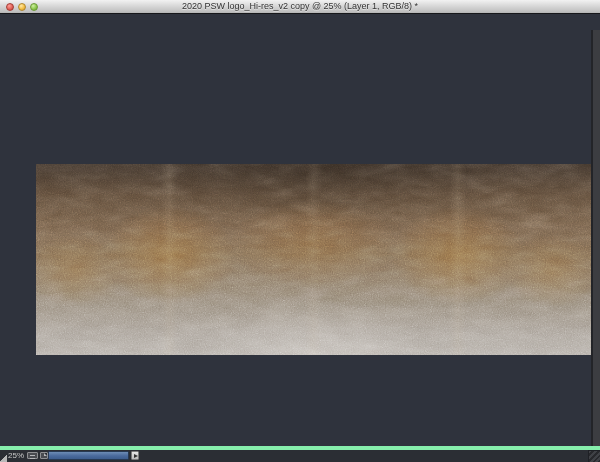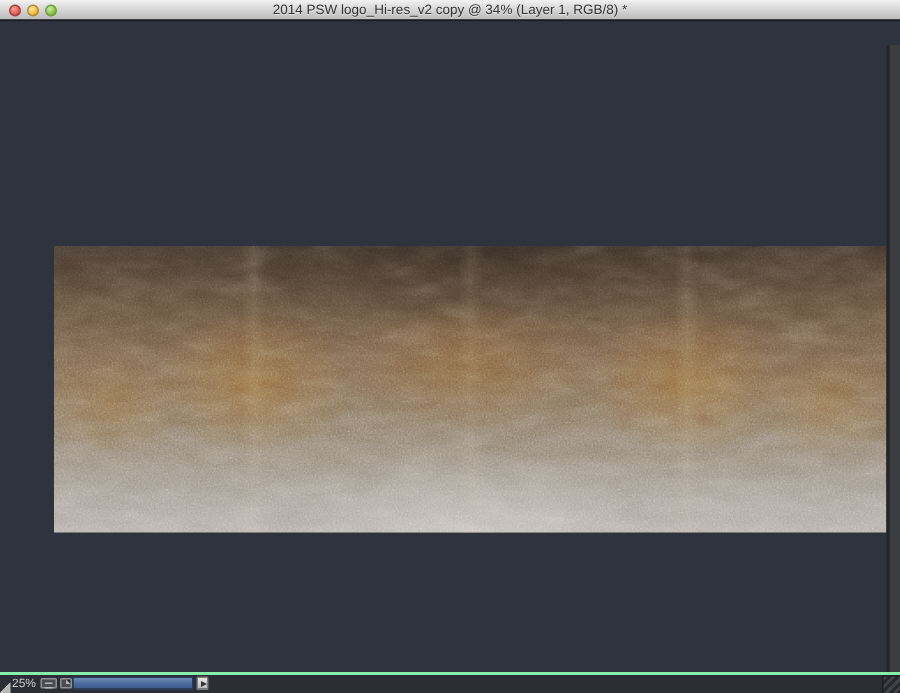--- a/index.html
+++ b/index.html
@@ -49,21 +49,21 @@
 
   
   .v-scroll-track{
     position:absolute;top:15px;right:0;width:9px;height:435px;
     background:#3c3d41;border-left:2px solid #232428;box-sizing:border-box;
   }
 
   
   .statusbar{
     position:absolute;left:0;bottom:0;width:600px;height:12px;
-    background:#2b2e34;border-top:2px solid #86efac;box-sizing:content-box;
+    background:#2b2e34;border-top:4px solid #86efac;box-sizing:content-box;
   }
   .zoom-field{
     position:absolute;left:8px;top:1px;font-size:8px;color:#c8c8c8;line-height:10px;
   }
   .status-icon{
     position:absolute;top:2px;height:7px;box-sizing:border-box;
     border:1px solid #8f9093;background:#4a4c51;border-radius:1px;
   }
   .icon-arrows{left:27px;width:11px;}
   .icon-arrows::after{
@@ -103,21 +103,21 @@
 </style>
 </head>
 <body>
 
 <div class="window">
 
   <div class="titlebar">
     <span class="traffic t-close"></span>
     <span class="traffic t-min"></span>
     <span class="traffic t-zoom"></span>
-    <span class="title-text">2014 PSW logo_Hi-res_v2 copy @ 34% (Layer 1, RGB/8) *</span>
+    <span class="title-text">2020 PSW logo_Hi-res_v2 copy @ 25% (Layer 1, RGB/8) *</span>
   </div>
 
   <div class="canvas-area">
 
     <div class="doc-texture">
       <svg class="noise-svg noise-coarse" width="555" height="191">
         <filter id="coarse" x="0" y="0" width="100%" height="100%">
           <feTurbulence type="fractalNoise" baseFrequency="0.035 0.09" numOctaves="3" seed="11"></feTurbulence>
           <feColorMatrix type="saturate" values="0"></feColorMatrix>
         </filter>

